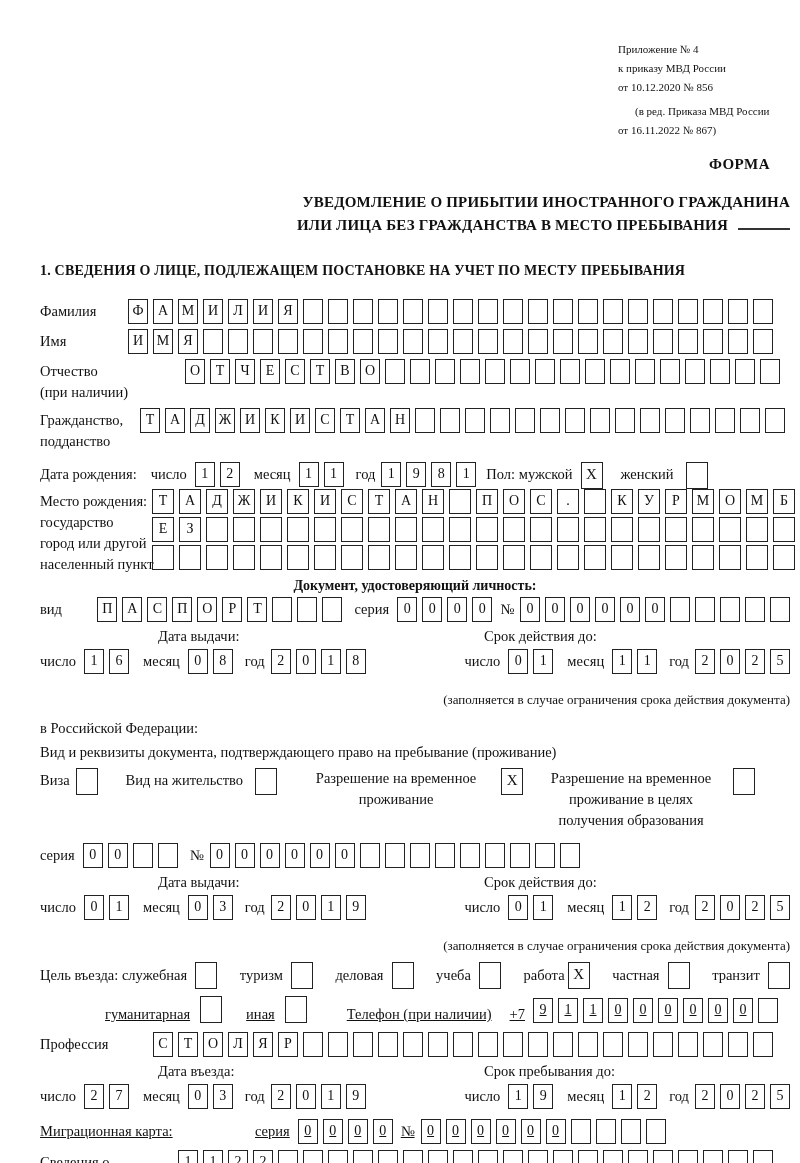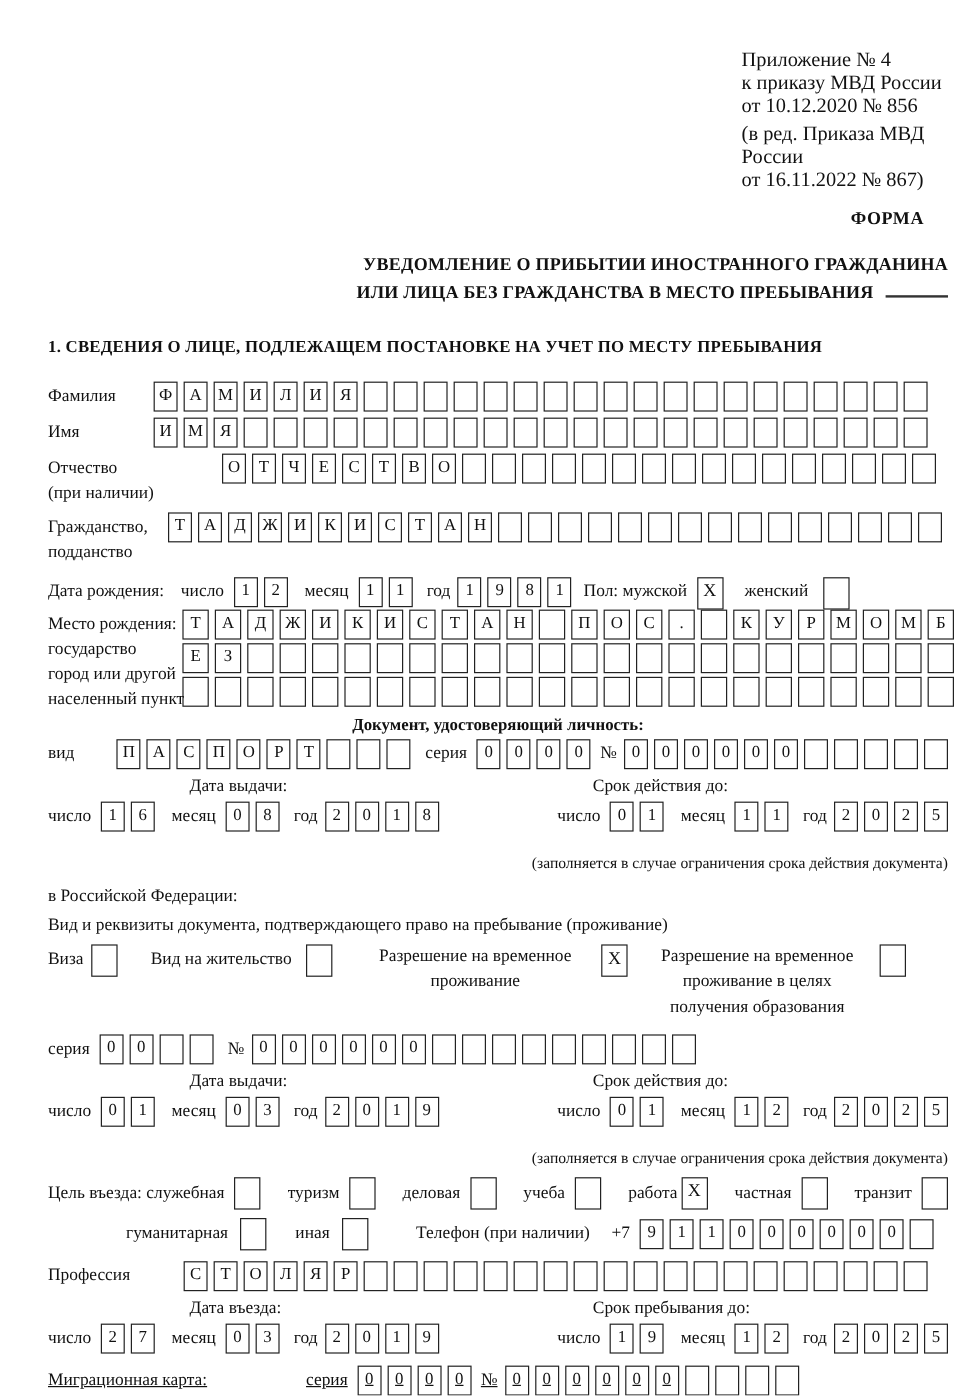--- a/index.html
+++ b/index.html
@@ -5,22 +5,22 @@
   html,body{margin:0;padding:0;background:#fff;}
   body{
     width:800px;height:1163px;
     font-family:"Liberation Serif","DejaVu Serif",serif;
     color:#111;font-size:14.5px;
     overflow:hidden;
   }
   .page{padding:40px 10px 0 40px;position:relative;width:800px;box-sizing:border-box;}
 
   
-  .annex{margin-left:578px;font-size:17px;line-height:19px;}
-  .annex .gap{margin-top:5px;}
+  .annex{margin-left:578px;font-size:11px;line-height:19px;}
+  .annex .gap{margin-top:5px;margin-left:17px;}
 
   .forma{font-weight:bold;font-size:15px;text-align:right;margin-top:16px;margin-right:20px;letter-spacing:.5px;}
 
   .title{font-weight:bold;font-size:15px;text-align:right;margin-top:18px;line-height:23px;letter-spacing:.2px;}
   .title-underline{display:inline-block;width:52px;border-bottom:2px solid #333;margin-left:10px;vertical-align:baseline;}
 
   .sec{font-weight:bold;font-size:14px;margin-top:26px;letter-spacing:.2px;}
 
   
   .frow{display:flex;align-items:flex-start;margin-top:5px;white-space:nowrap;}
@@ -43,34 +43,34 @@
     text-align:center;line-height:23px;font-size:15px;
   }
 
   .inline-lbl{line-height:25px;} .ml8{margin-left:8px;} .ml10{margin-left:10px;} .ml12{margin-left:12px;} .ml14{margin-left:14px;} .ml18{margin-left:18px;} .ml24{margin-left:24px;} .ml40{margin-left:40px;} .ml55{margin-left:55px;}
   .mr6{margin-right:6px;} .mr8{margin-right:8px;} .mr12{margin-right:12px;}
 
   .doc-header{font-weight:bold;text-align:center;margin-top:3px;font-size:14px;}
 
   .dhead{position:relative;margin-top:6px;height:20px;}
   .dh1{position:absolute;left:118px;}
-  .dh2{position:absolute;left:454px;}
+  .dh2{position:absolute;left:444px;}
   .drow{display:flex;justify-content:space-between;margin-top:1px;align-items:center;white-space:nowrap;width:750px;}
   .dgrp{display:flex;align-items:center;white-space:nowrap;}
   .footnote{text-align:right;font-size:13px;margin-top:18px;width:750px;}
 
   .intro{margin-top:8px;line-height:24px;}
 
   .permrow{display:flex;align-items:flex-start;margin-top:4px;}
   .permtext{text-align:center;line-height:21px;}
   .chk-top{margin-top:0px;}
 
   .purpose-row{display:flex;align-items:center;margin-top:8px;width:750px;justify-content:space-between;white-space:nowrap;}
   .purpose-item{display:flex;align-items:center;gap:8px;}
-  .human-row{display:flex;align-items:center;margin-top:7px;margin-left:65px;white-space:nowrap;}
+  .human-row{display:flex;align-items:flex-end;margin-top:7px;margin-left:65px;white-space:nowrap;text-decoration:underline;}
 </style>
 </head>
 <body>
 
 <div class="page">
 
   <div class="annex">
     <div>Приложение № 4</div>
     <div>к приказу МВД России</div>
     <div>от 10.12.2020 № 856</div>

